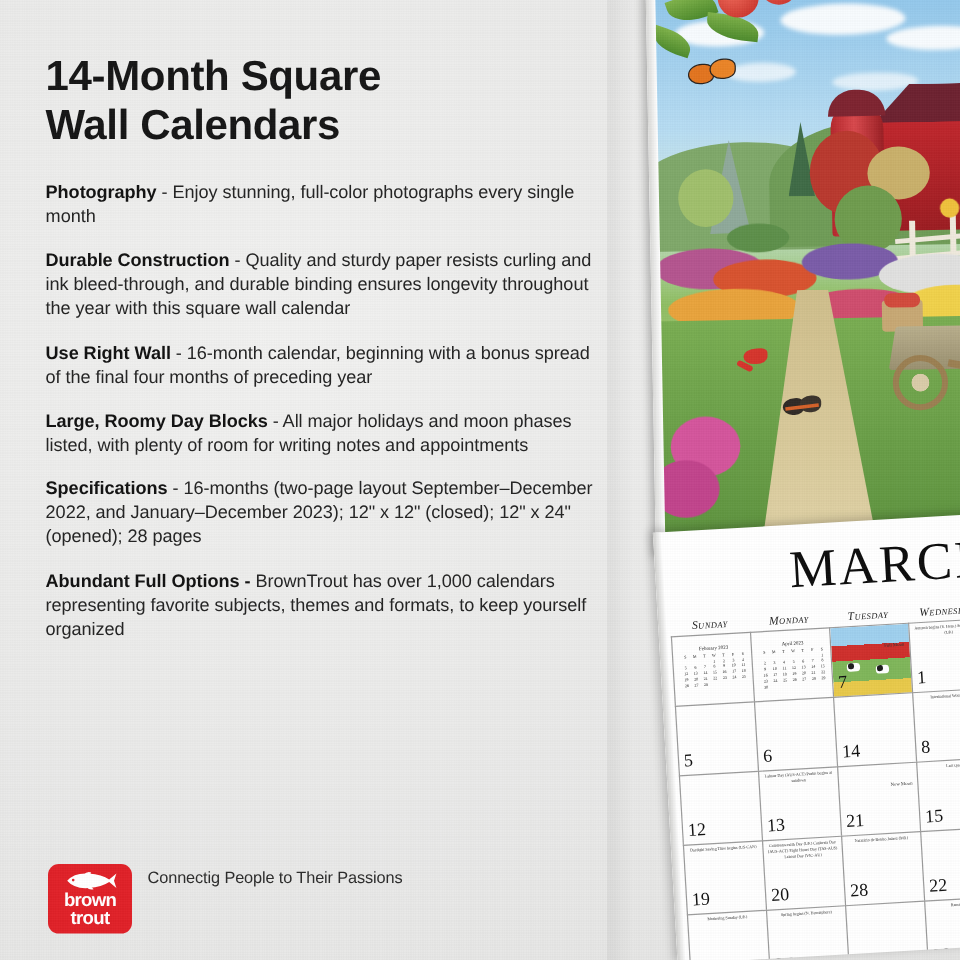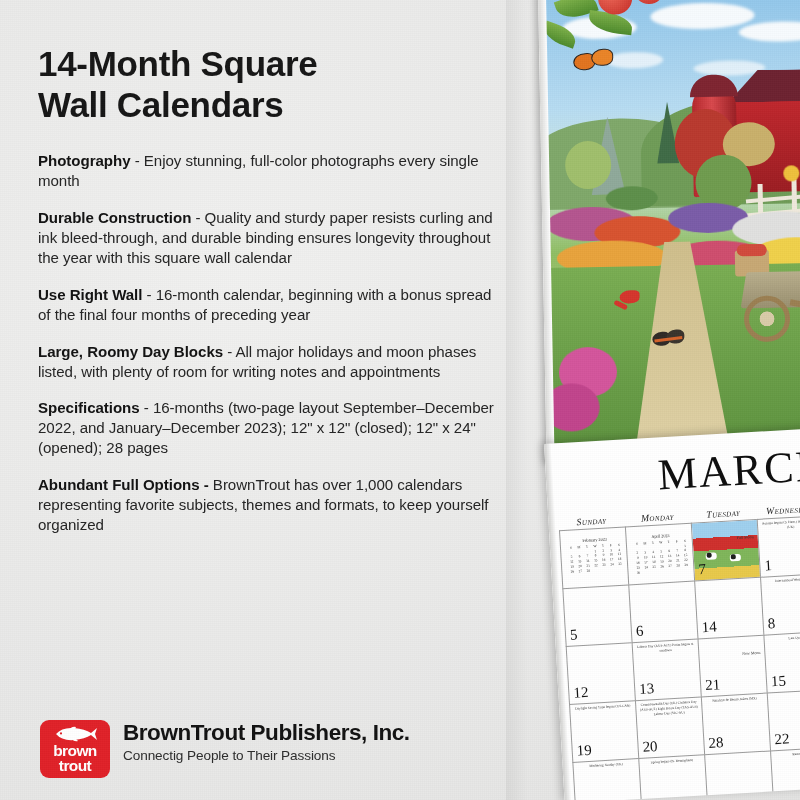--- a/index.html
+++ b/index.html
@@ -709,19 +709,18 @@
       <svg width="46" height="18" viewBox="0 0 46 18">
         <path d="M4 9 Q10 2 22 3 Q33 4 39 8 L45 3 L43 9 L45 15 L39 10 Q33 14 22 15 Q10 16 4 9 Z" fill="#ffffff"></path>
         <path d="M18 4 Q20 1 24 2 L23 4 Z" fill="#ffffff"></path>
         <path d="M20 14 Q22 17 26 16 L24 14 Z" fill="#ffffff"></path>
         <circle cx="9" cy="8.4" r="1.1" fill="#e02128"></circle>
       </svg>
       <div class="wordmark wm1">brown</div>
       <div class="wordmark wm2">trout</div>
     </div>
     <div id="brandblock">
-      <div id="brand-name">BrownTrout Publishers, Inc.</div>
       <div id="brand-tag">Connectig People to Their Passions</div>
     </div>
   </div>
 
   <div id="noise"></div>
 </div>
 
 </body></html>

